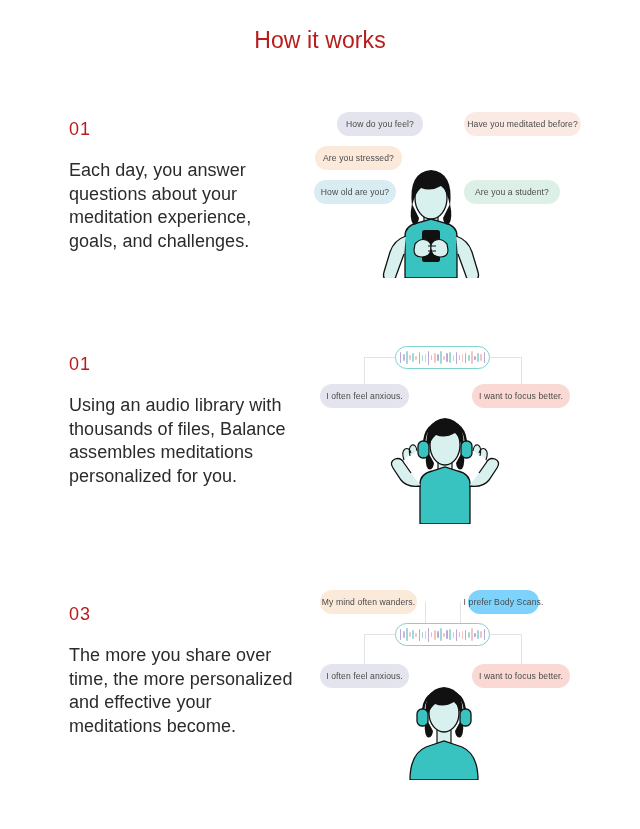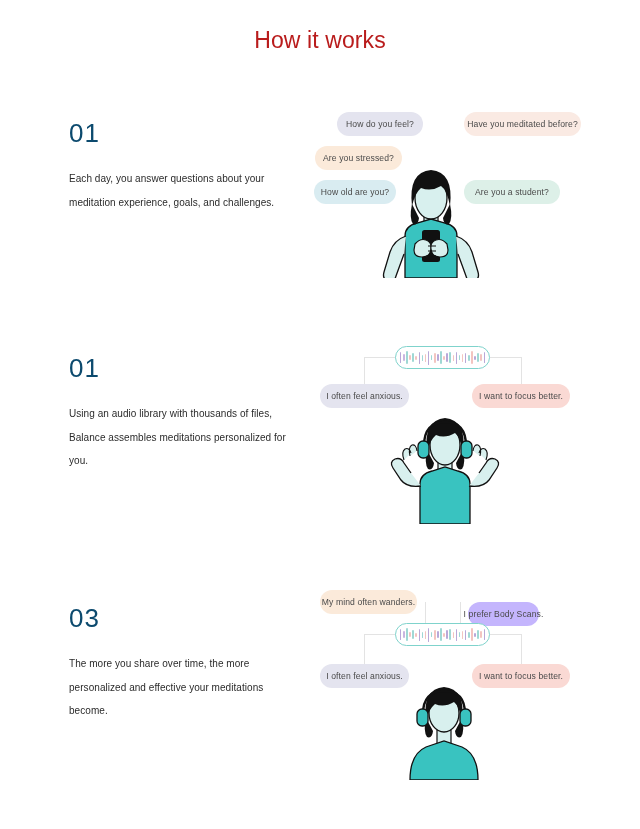--- a/index.html
+++ b/index.html
@@ -27,29 +27,29 @@
     font-size: 23px;
     font-weight: 400;
     color: #b91c1c;
     letter-spacing: 0.1px;
   }
 
   
   .section { position: absolute; left: 0; width: 640px; }
   .sec-text { position: absolute; left: 69px; width: 235px; }
   .step-num {
-    font-size: 26px;
+    font-size: 18px;
     font-weight: 400;
-    color: #0c4a6e;
+    color: #b91c1c;
     letter-spacing: 1px;
     line-height: 1;
     margin-bottom: 21px;
   }
   .step-body {
-    font-size: 10px;
+    font-size: 18px;
     line-height: 23.5px;
     color: #2b2b2b;
     letter-spacing: 0.05px;
   }
 
   
   .bubble {
     position: absolute;
     border-radius: 12px;
     font-size: 8.6px;
@@ -218,21 +218,21 @@
     <div class="conn">
       <div class="conn-line conn-v" style="left:425px;top:602px;height:21px;"></div>
       <div class="conn-line conn-v" style="left:460px;top:602px;height:21px;"></div>
       <div class="conn-line conn-h" style="left:364px;top:634px;width:32px;"></div>
       <div class="conn-line conn-v" style="left:364px;top:634px;height:30px;"></div>
       <div class="conn-line conn-h" style="left:490px;top:634px;width:32px;"></div>
       <div class="conn-line conn-v" style="left:521px;top:634px;height:30px;"></div>
     </div>
 
     <div class="bubble" style="left:320px;top:590px;width:97px;background:#fbeada;">My mind often wanders.</div>
-    <div class="bubble" style="left:468px;top:590px;width:71px;background:#c4b5fd;margin-top:12px;">I prefer Body Scans.</div>
+    <div class="bubble" style="left:468px;top:590px;width:71px;background:#7dd3fc;">I prefer Body Scans.</div>
 
     <div class="wave-pill" style="left:395px;top:623px;width:95px;">
       <div class="wave-wrap" style="display:flex;align-items:center;gap:1.6px;">
           <div class="wave-bar" style="height: 11px; background: rgb(185, 168, 216);"></div>
           <div class="wave-bar" style="height: 7px; background: rgb(201, 182, 224);"></div>
           <div class="wave-bar" style="height: 13px; background: rgb(159, 216, 212);"></div>
           <div class="wave-bar" style="height: 5px; background: rgb(243, 196, 192);"></div>
           <div class="wave-bar" style="height: 9px; background: rgb(159, 216, 212);"></div>
           <div class="wave-bar" style="height: 4px; background: rgb(243, 196, 192);"></div>
           <div class="wave-bar" style="height: 12px; background: rgb(185, 168, 216);"></div>

